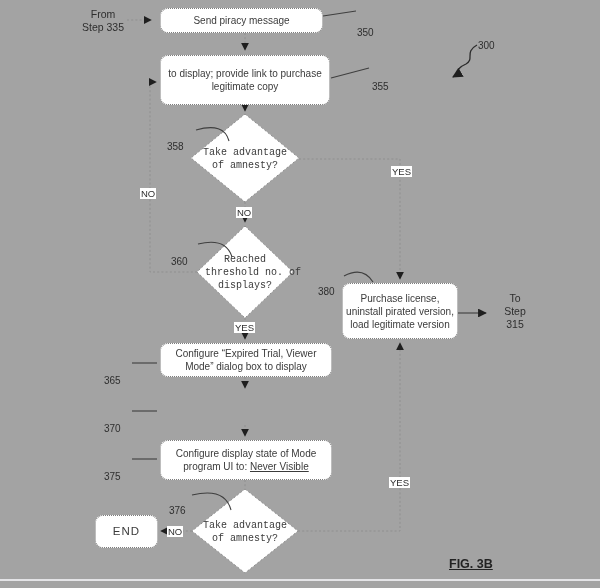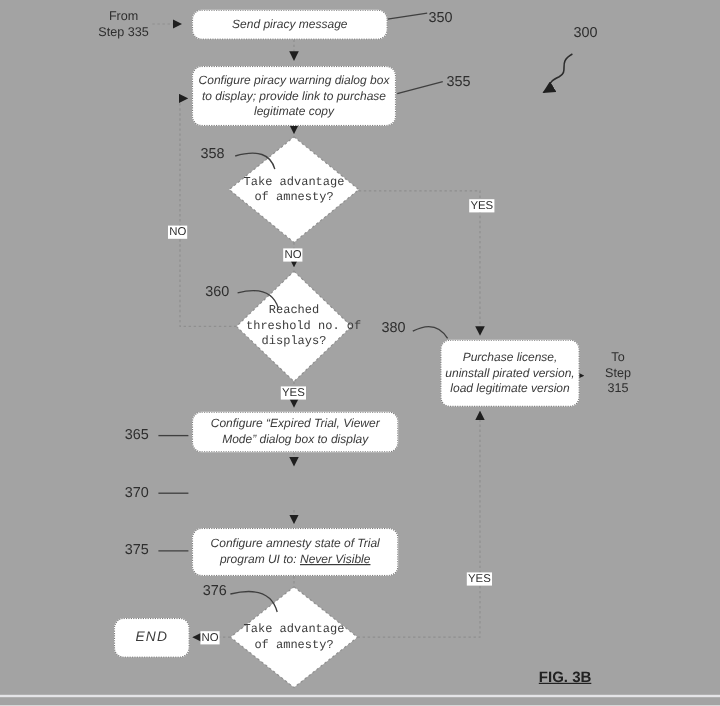--- a/index.html
+++ b/index.html
@@ -8,28 +8,28 @@
     font-family:"Liberation Sans",sans-serif;color:#3b3b3b;overflow:hidden;
   }
   .stage *{box-sizing:border-box;}
   svg.wires{position:absolute;left:0;top:0;width:600px;height:588px;pointer-events:none;}
   .conn{fill:none;stroke:#8f8f8f;stroke-width:1;stroke-dasharray:2 2.2;}
   .solidline{fill:none;stroke:#3f3f3f;stroke-width:1.1;}
   .dshape{fill:#ffffff;stroke:#8f8f8f;stroke-width:1;stroke-dasharray:2 2.2;}
   .node{
     position:absolute;border:1px dotted #7d7d7d;border-radius:8px;background:#fff;
     display:flex;flex-direction:column;align-items:center;justify-content:center;
-    text-align:center;font-size:10px;line-height:1.3;color:#3b3b3b;padding:1px 2px;font-style:italic;
+    text-align:center;font-size:10px;line-height:1.3;color:#3b3b3b;padding:1px 2px;
   }
   .node .ln{display:block;white-space:nowrap;}
   .dtext{
     position:absolute;text-align:center;font-size:10px;line-height:1.3;color:#3b3b3b;
   }
   .dtext .ln{display:block;white-space:nowrap;font-family:Liberation Mono, monospace;}
-  .ref{position:absolute;font-size:12px;color:#2e2e2e;white-space:nowrap;}
+  .ref{position:absolute;font-size:10px;color:#2e2e2e;white-space:nowrap;margin-top:20px;}
   .tag{
     position:absolute;font-size:9.5px;color:#2e2e2e;background:#fff;
     padding:0 1px;white-space:nowrap;
   }
   .stepnote{position:absolute;text-align:center;font-size:10.5px;line-height:1.25;color:#2e2e2e;}
   .stepnote .ln{display:block;white-space:nowrap;}
   .endbox{font-size:11.5px;letter-spacing:1px;}
   .figcap{
     position:absolute;left:449px;top:557px;font-size:12.5px;font-weight:bold;
     color:#222;text-decoration:underline;white-space:nowrap;
@@ -87,37 +87,36 @@
     <span class="ln">To</span>
     <span class="ln">Step</span>
     <span class="ln">315</span>
   </div>
 
   <div class="node" style="left:160px;top:8px;width:163px;height:25px;">
     <span class="ln">Send piracy message</span>
   </div>
 
   <div class="node" style="left:160px;top:55px;width:170px;height:50px;">
-    <span class="ln">Configure piracy warning dialog box</span>
     <span class="ln">to display; provide link to purchase</span>
     <span class="ln">legitimate copy</span>
   </div>
 
   <div class="node" style="left:160px;top:343px;width:172px;height:34px;">
     <span class="ln">Configure “Expired Trial, Viewer</span>
     <span class="ln">Mode” dialog box to display</span>
   </div>
 
 
   <div class="node" style="left:160px;top:440px;width:172px;height:40px;">
-    <span class="ln">Configure amnesty state of Trial</span>
+    <span class="ln">Configure display state of Mode</span>
     <span class="ln"><span>program UI to:  </span><span class="u">Never Visible</span></span>
   </div>
 
-  <div class="node" style="left:342px;top:283px;width:116px;height:56px;margin-left:25px;">
+  <div class="node" style="left:342px;top:283px;width:116px;height:56px;">
     <span class="ln">Purchase license,</span>
     <span class="ln">uninstall pirated version,</span>
     <span class="ln">load legitimate version</span>
   </div>
 
   <div class="node endbox" style="left:95px;top:515px;width:63px;height:33px;">
     <span class="ln">END</span>
   </div>
 
   <div class="dtext" style="left:196px;top:146px;width:98px;">

